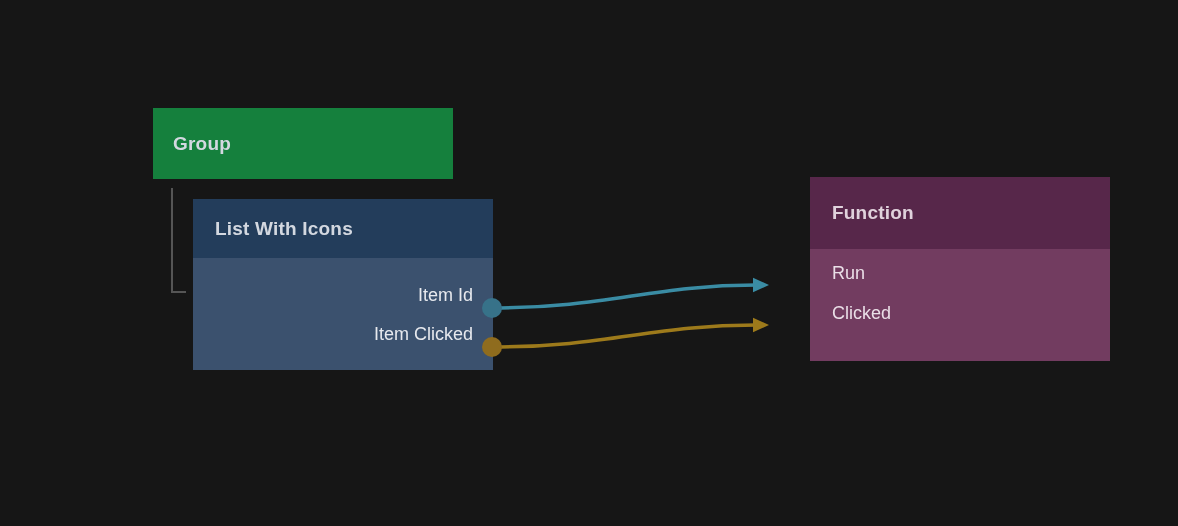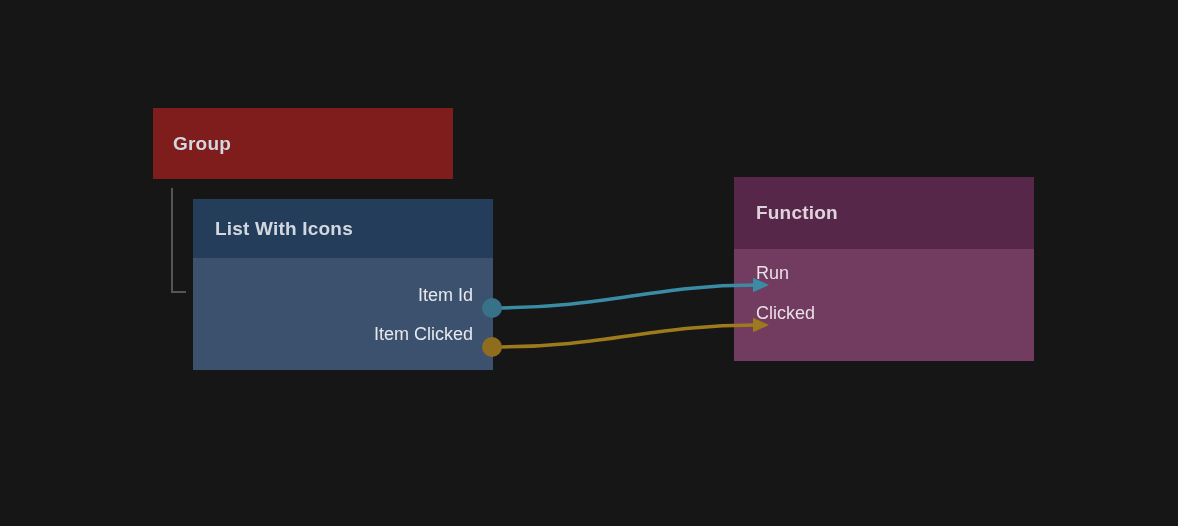--- a/index.html
+++ b/index.html
@@ -27,21 +27,21 @@
     font-weight: 600;
     letter-spacing: 0.2px;
   }
   
   .node-group {
     left: 153px; top: 108px;
     width: 300px; height: 71px;
   }
   .node-group .node-header {
     height: 71px;
-    background: #7f1d1d;
+    background: #15803d;
     color: #d3d8e0;
     padding-left: 20px;
   }
   
   .tree-connector {
     position: absolute;
     left: 171px; top: 188px;
     width: 13px; height: 103px;
     border-left: 2px solid #555555;
     border-bottom: 2px solid #555555;
@@ -67,21 +67,21 @@
     height: 39px;
     display: flex;
     align-items: center;
     justify-content: flex-end;
     padding-right: 20px;
     font-size: 18px;
     color: #e7e9ee;
   }
   
   .node-function {
-    left: 734px; top: 177px;
+    left: 810px; top: 177px;
     width: 300px; height: 148px;
   }
   .node-function .node-header {
     height: 72px;
     background: #57274a;
     color: #e0d2dc;
     padding-left: 22px;
   }
   .node-function .node-body {
     height: 112px;

